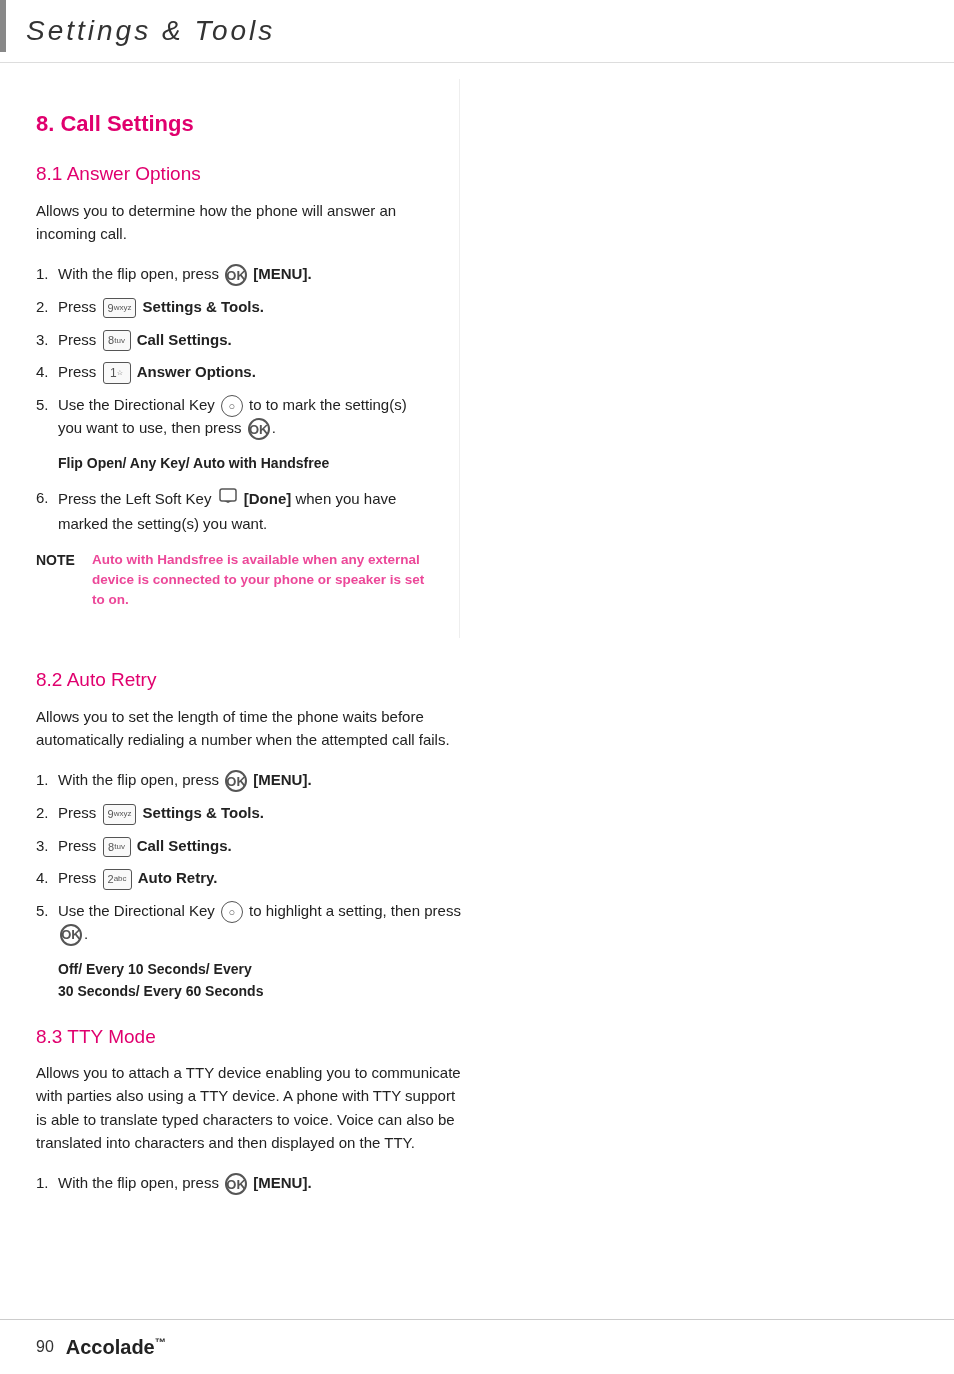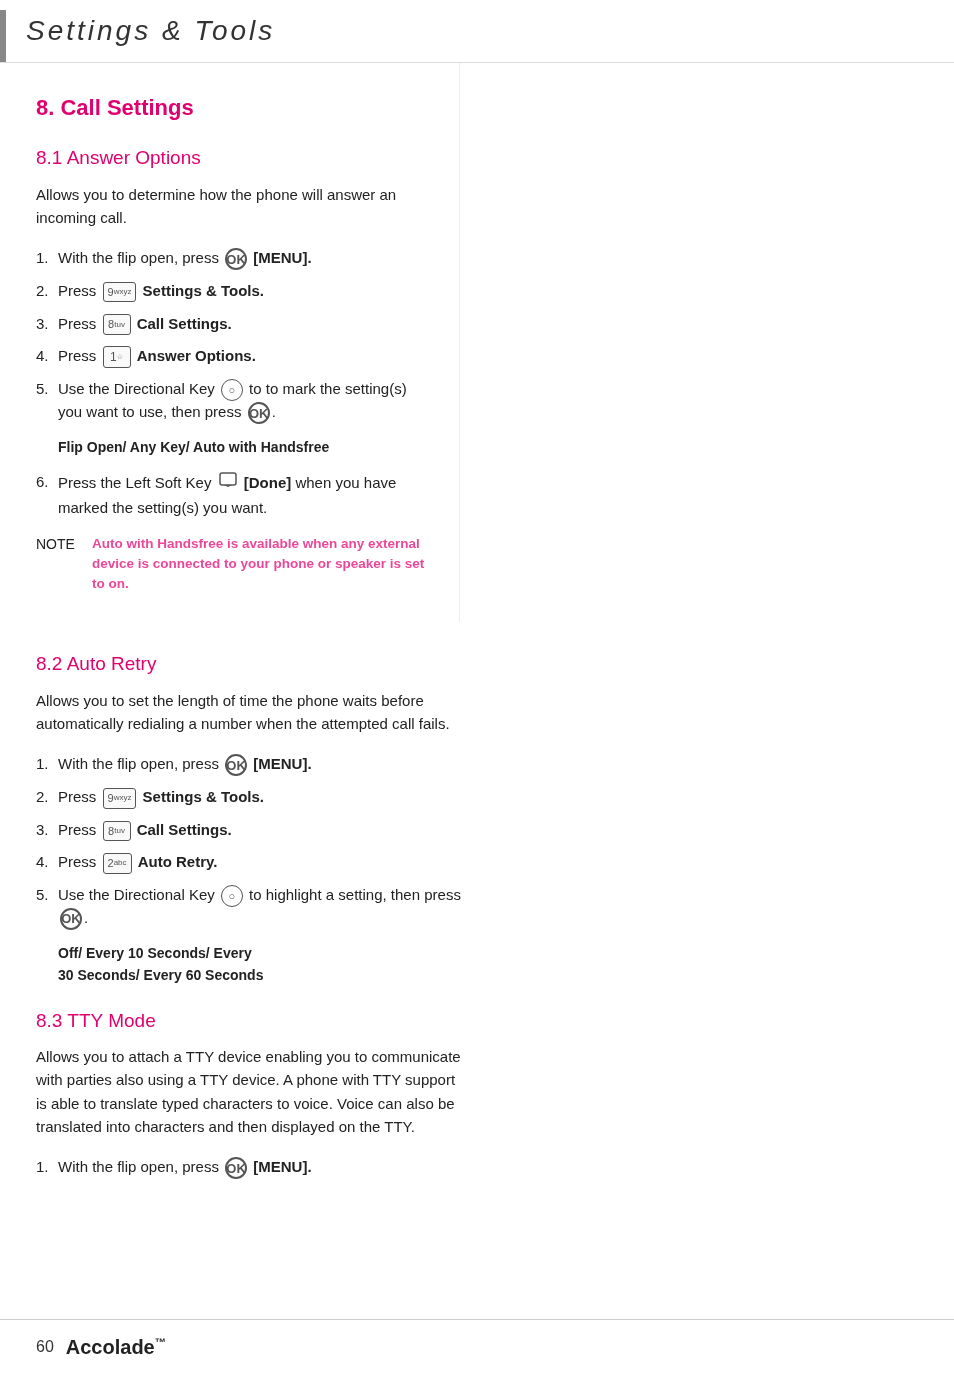--- a/index.html
+++ b/index.html
@@ -14,23 +14,23 @@
     }
     .page-container {
       width: 954px;
       min-height: 1374px;
       padding: 0;
       position: relative;
     }
     
     .header {
       display: flex;
-      align-items: flex-end;
+      align-items: flex-start;
       border-bottom: 1px solid #ddd;
-      margin-bottom: 0;
+      margin-bottom: 16px;
     }
     .header-accent {
       width: 6px;
       background: #888;
       min-height: 52px;
     }
     .header-title {
       font-size: 28px;
       font-weight: 300;
       color: #333;
@@ -154,21 +154,21 @@
 
     
     .note-block {
       display: flex;
       align-items: flex-start;
       margin: 14px 0 0 0;
       font-size: 13.5px;
       line-height: 1.5;
     }
     .note-label {
-      font-weight: normal;
+      font-weight: bold;
       color: #222;
       min-width: 48px;
       margin-right: 8px;
       font-size: 14px;
     }
     .note-text {
       color: #ec4899;
       font-weight: bold;
     }
 
@@ -327,16 +327,16 @@
           <span class="step-num">1.</span>
           <span class="step-content">
             With the flip open, press <span class="icon-ok">OK</span> <strong>[MENU].</strong>
           </span>
         </li>
       </ol>
     </div>
   </div>
 
   <div class="footer">
-    <span class="footer-page">60</span>
+    <span class="footer-page">90</span>
     <span class="footer-brand">Accolade<sup>™</sup></span>
   </div>
 </div>
 
 </body></html>

